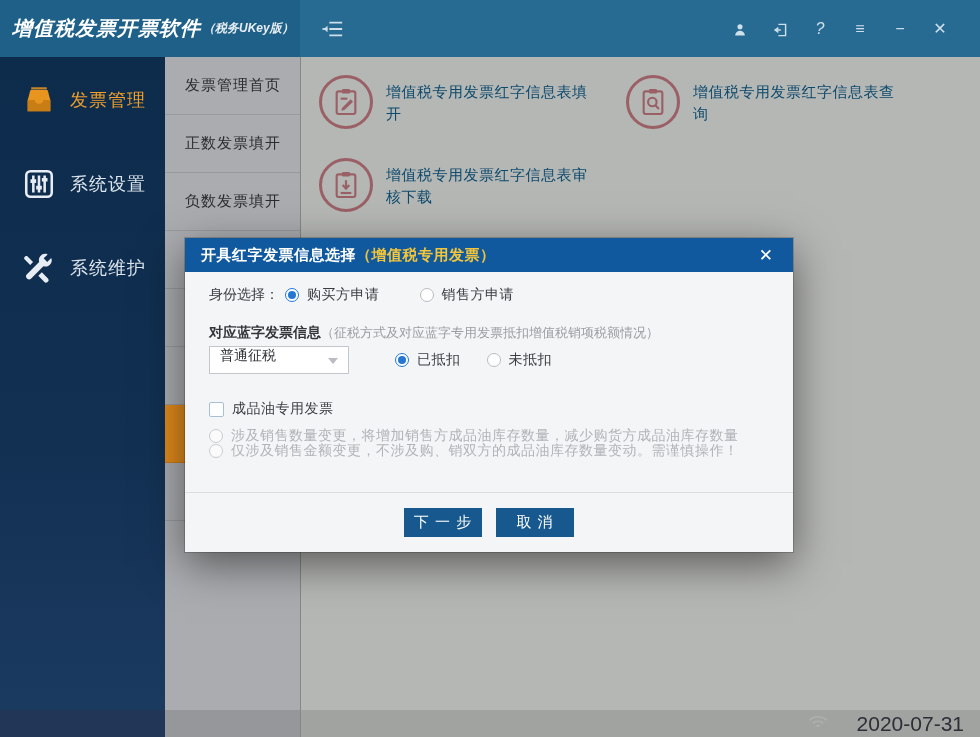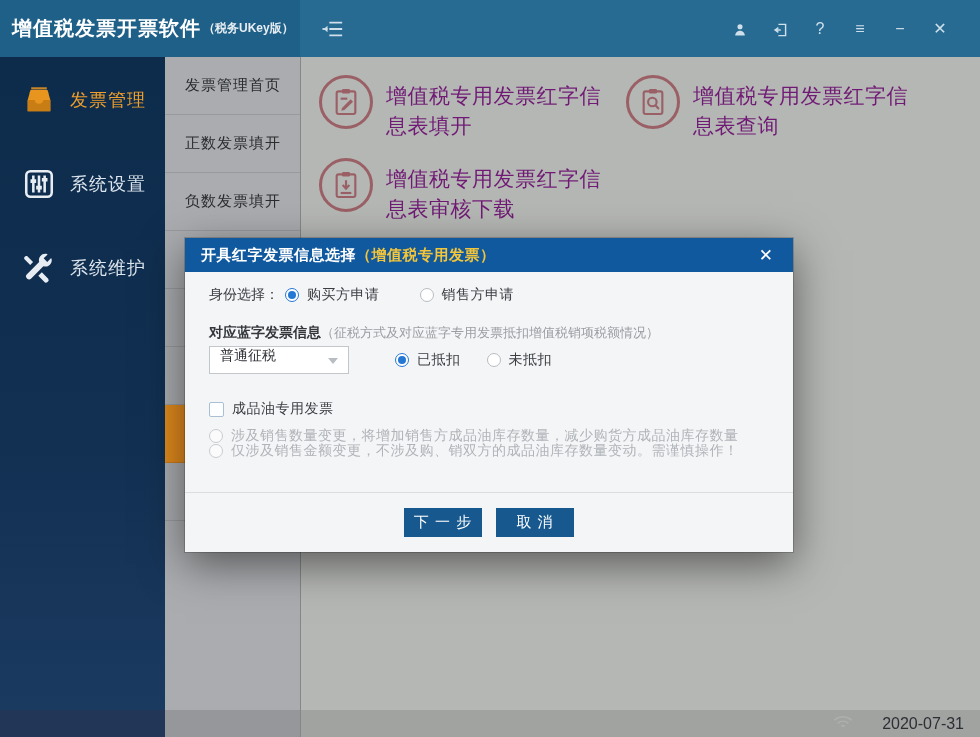--- a/index.html
+++ b/index.html
@@ -1,21 +1,21 @@
 <!DOCTYPE html>
 <html><head>
 <meta charset="utf-8">
 <style>
   * { margin:0; padding:0; box-sizing:border-box; }
   html,body { width:980px; height:737px; overflow:hidden;
     font-family:"Liberation Sans","DejaVu Sans",sans-serif; }
   body { position:relative; background:#b5b7b4; }
 
   
-  .titlebar { position:absolute; top:0; left:0; width:980px; height:57px; display:flex; z-index:5; }
+  .titlebar { position:absolute; top:0; left:0; width:980px; height:57px; display:flex; z-index:5;font-style:italic; }
   .titlebar-left { width:300px; height:57px; background:#1e6088; display:flex; align-items:center; padding-left:12px; }
   .app-title { color:#fff; font-size:20px; font-weight:bold; letter-spacing:1px; }
   .app-edition { color:#e8eef3; font-size:12px; font-weight:bold; margin-left:2px; }
   .titlebar-right { flex:1; height:57px; background:#276a92; display:flex; align-items:center; }
   .collapse-btn { margin-left:22px; width:22px; height:20px; cursor:pointer; color:#cfe0ea; }
   .win-icons { margin-left:auto; display:flex; align-items:center; gap:0; margin-right:20px; }
   .win-icon { width:40px; text-align:center; color:#cfe0ea; font-size:16px; cursor:pointer; line-height:57px; }
   .win-icon svg { vertical-align:middle; }
 
   
@@ -34,32 +34,32 @@
   .sub-item { height:58px; display:flex; align-items:center; padding-left:20px;
     font-size:15px; color:#2a2c2e; border-bottom:1px solid rgba(0,0,0,0.10); cursor:pointer; letter-spacing:1px; }
   .sub-item.active { background:#e18a1d; color:#fff; }
 
   
   .content { position:absolute; top:57px; left:300px; right:0; bottom:27px;
     background:#b5b7b4; border-left:1px solid #85878a; z-index:1; }
   .card { position:absolute; display:flex; gap:13px; cursor:pointer; width:300px; }
   .card-icon { width:54px; height:54px; flex:0 0 54px; border:3px solid #9a6066; border-radius:50%;
     display:flex; align-items:center; justify-content:center; color:#9a6066; }
-  .card-label { font-size:21px; color:#701a75; line-height:1.45; padding-top:6px; width:215px; letter-spacing:0.5px; }
+  .card-label { font-size:15px; color:#0c4a6e; line-height:1.45; padding-top:6px; width:215px; letter-spacing:0.5px; }
   .card1 { left:18px; top:18px; }
   .card2 { left:325px; top:18px; }
   .card3 { left:18px; top:101px; }
 
   
   .statusbar { position:absolute; left:0; bottom:0; width:980px; height:27px; display:flex; z-index:6; }
   .status-left { width:165px; background:#223757; }
   .status-mid { width:135px; background:#95979b; }
   .status-right { flex:1; background:#a1a3a1; border-left:1px solid #85878a;
     display:flex; align-items:center; justify-content:flex-end; padding-right:16px; gap:28px; }
-  .status-date { font-size:16px; color:#2c2f36; }
+  .status-date { font-size:21px; color:#2c2f36; }
   .wifi { color:#aeb0ae; }
 
   
   .dialog { position:absolute; left:185px; top:213px; width:608px; height:314px; z-index:10;
     box-shadow:0 12px 40px rgba(0,0,0,0.5), 0 0 0 1px rgba(0,0,0,0.18); background:#f4f5f6;margin-top:25px; }
   .dialog-header { height:34px; background:#11599e; display:flex; align-items:center; padding:0 16px; }
   .dialog-title { color:#fff; font-size:15px; font-weight:bold; letter-spacing:0.5px; }
   .dialog-title .gold { color:#f3c53a; }
   .dialog-close { margin-left:auto; color:#fff; font-size:17px; font-weight:bold; cursor:pointer; padding:0 4px; }
   .dialog-body { position:relative; height:280px; font-size:14px; color:#3a3d42; }

